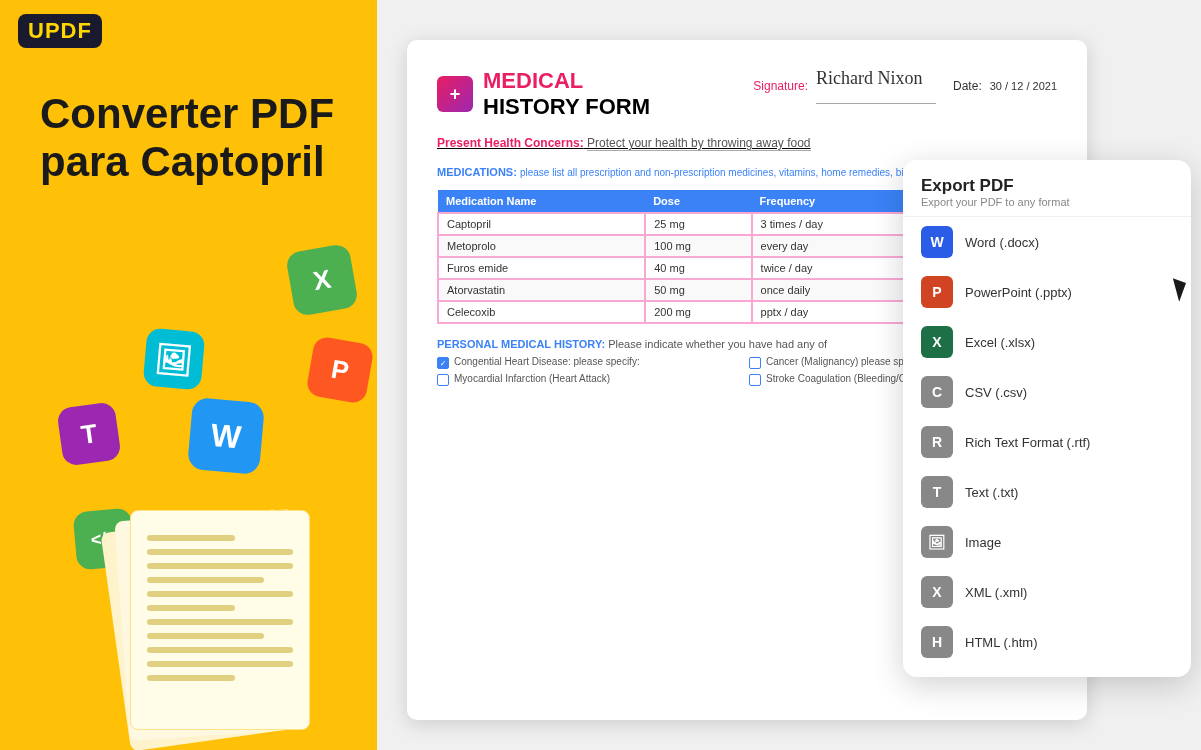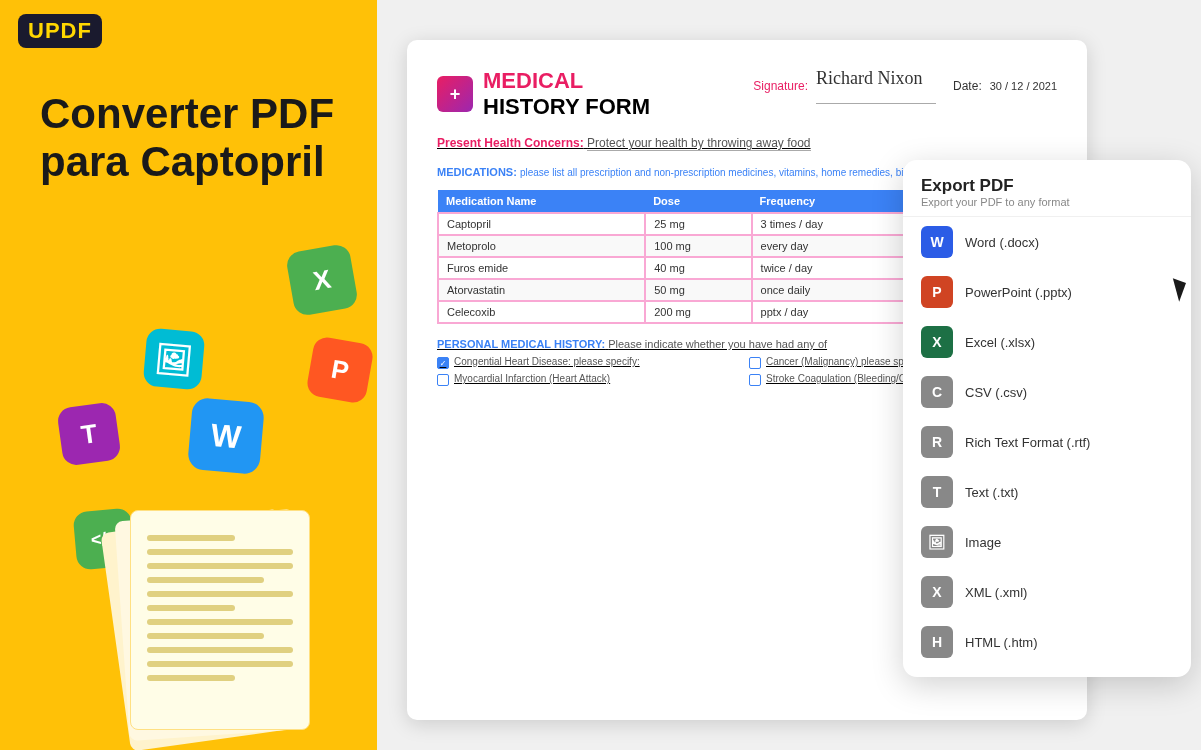--- a/index.html
+++ b/index.html
@@ -530,21 +530,21 @@
               <td></td>
             </tr>
             <tr>
               <td>Seafo</td>
               <td></td>
             </tr>
           </tbody>
       </table>
     </div>
 
-    <div class="pdf-personal-history" style="margin-top:14px;text-decoration:underline;">
+    <div class="pdf-personal-history" style="margin-top:14px;">
       <div>
         <span class="ph-title">PERSONAL MEDICAL HISTORY:</span>
         <span class="ph-subtitle">Please indicate whether you have had any of</span>
       </div>
       <div class="ph-grid" id="ph-grid">
       <div class="ph-item">
             <div class="checkbox checked">✓</div>
             <span>Congential Heart Disease: please specify:</span>
           </div>
           <div class="ph-item">

